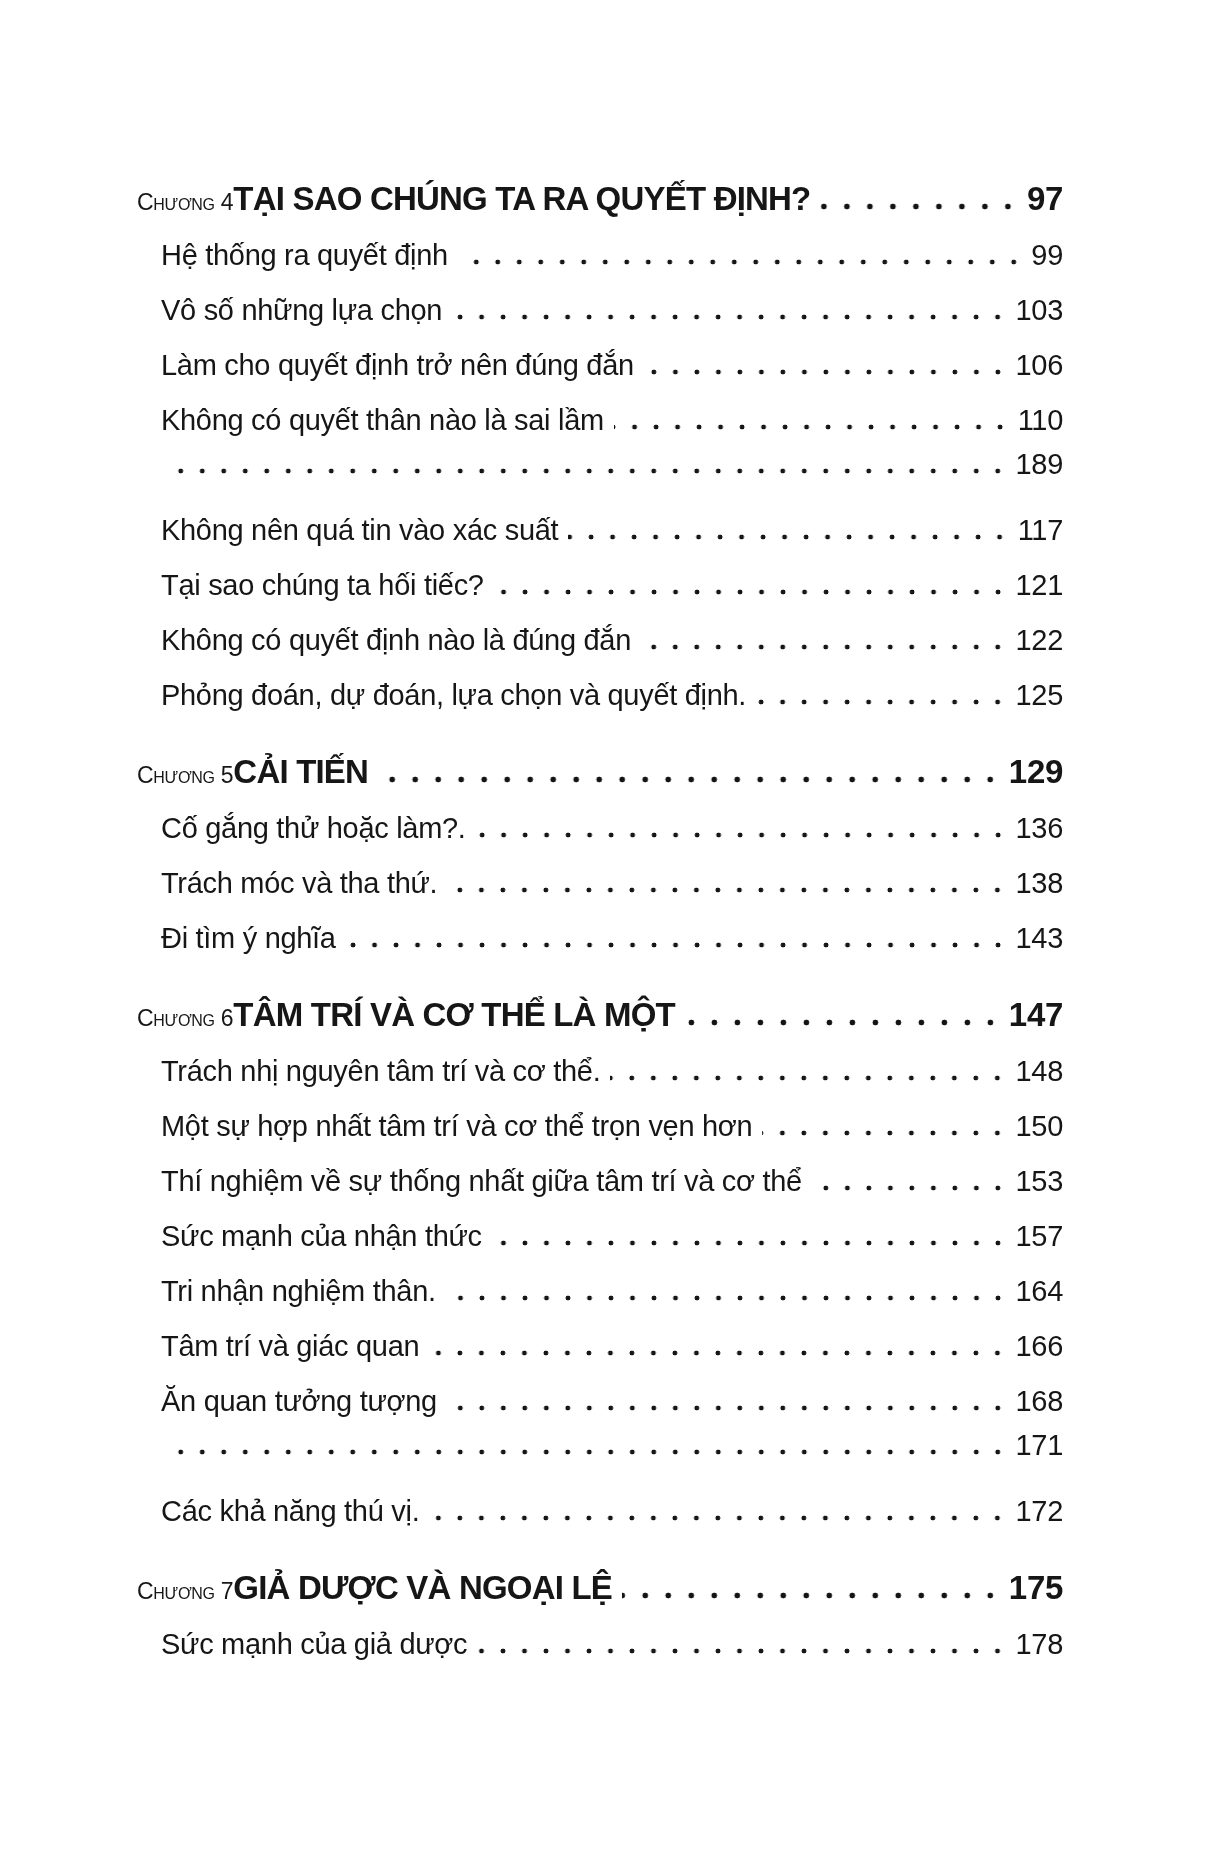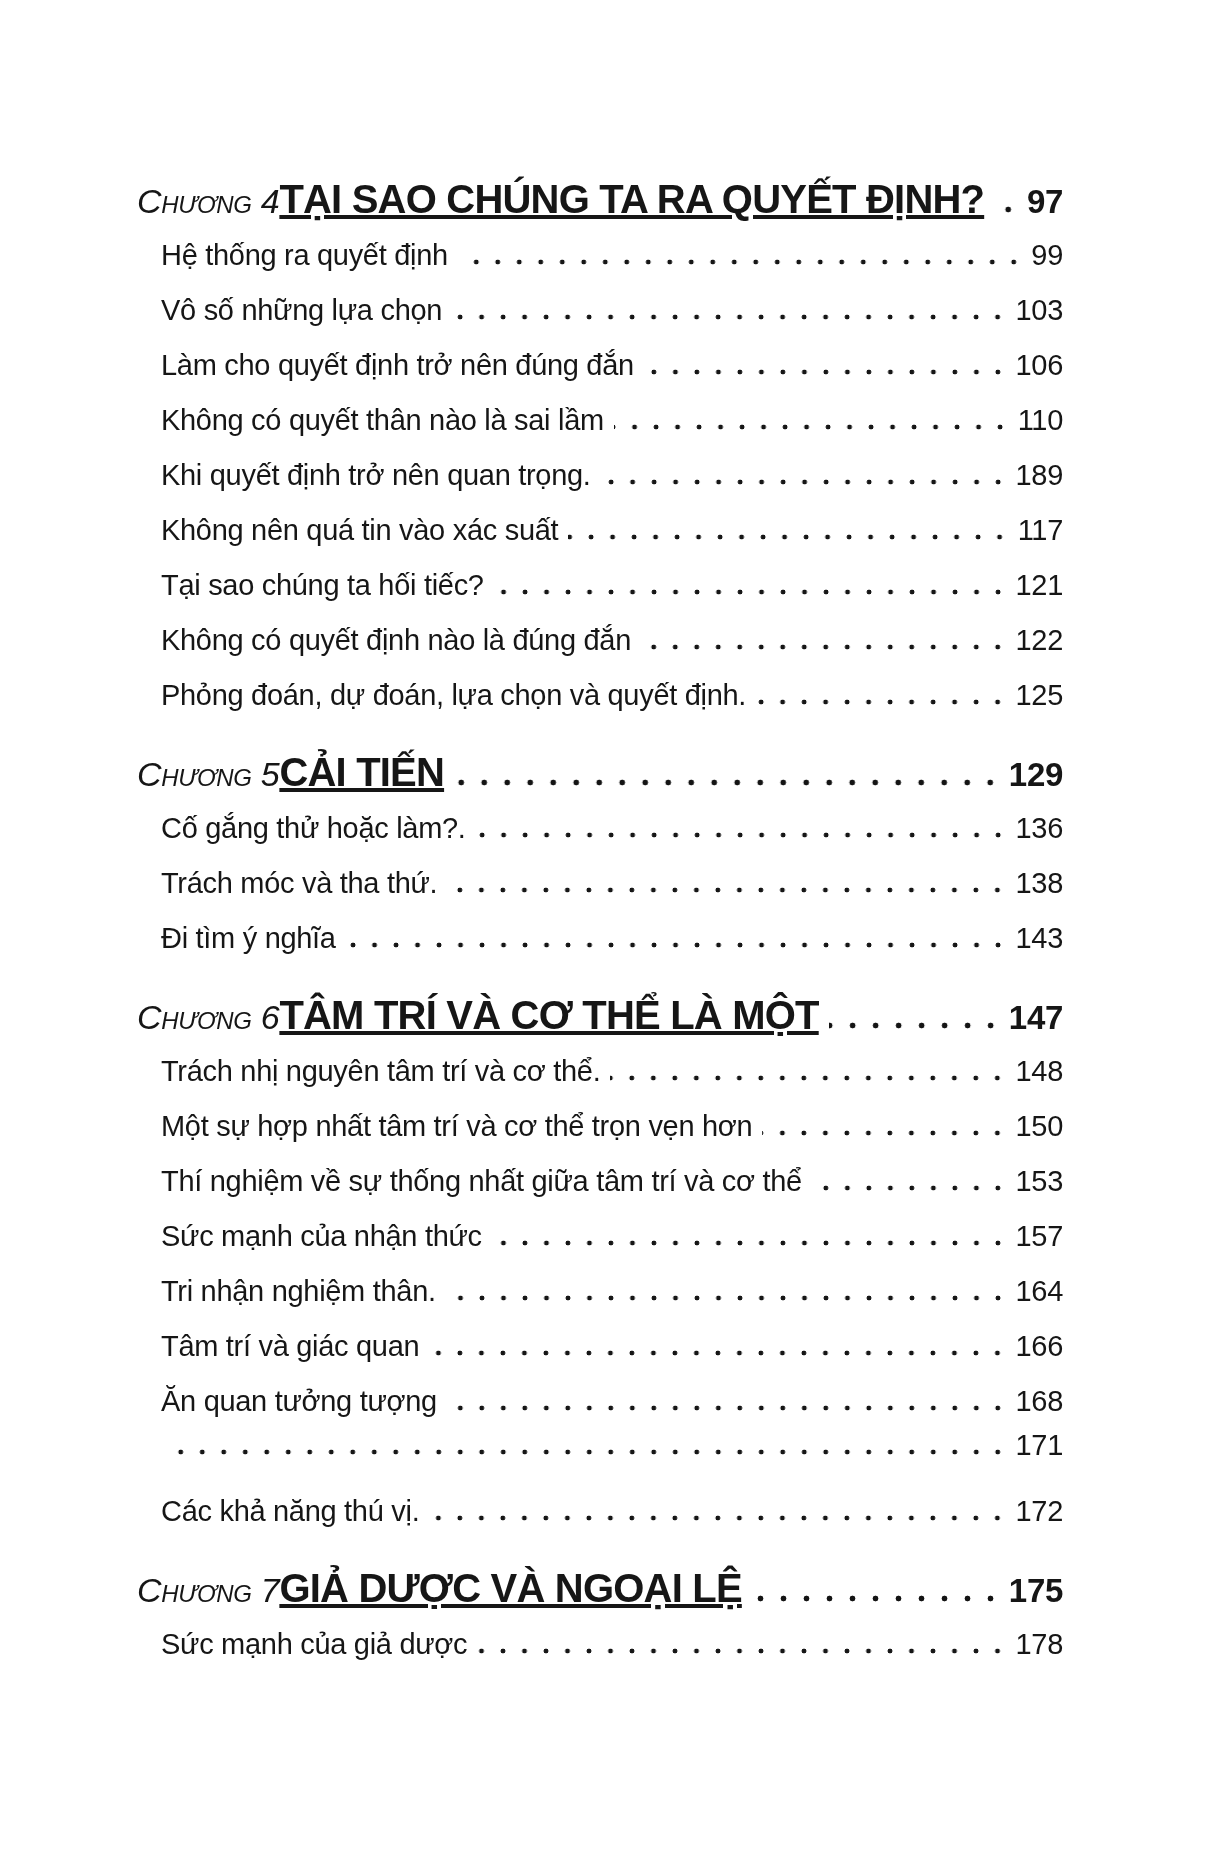--- a/index.html
+++ b/index.html
@@ -32,32 +32,30 @@
   }
   .row.chapter {
     height: 58px;
     margin-top: 20px;
   }
   .row.chapter:first-child {
     margin-top: 0;
   }
   .chapter-label {
     flex: 0 0 93px;
-    font-size: 34px;
-    font-style: italic;
+    font-size: 23px;
     font-variant-caps: small-caps;
     letter-spacing: -0.3px;
     line-height: 58px;
   }
   .chapter-title {
-    font-size: 40px;
+    font-size: 33px;
     font-weight: 700;
     letter-spacing: -0.8px;
     line-height: 58px;
-    text-decoration: underline;
   }
   .section-title {
     font-size: 29px;
     letter-spacing: -0.3px;
     line-height: 55px;
   }
   .leader {
     flex: 1 1 auto;
     height: 6px;
     margin: 0 7px 0 10px;
@@ -104,21 +102,20 @@
     <span class="section-title">Làm cho quyết định trở nên đúng đắn</span>
     <span class="leader"></span>
     <span class="pagenum">106</span>
   </div>
     <div class="row section">
     <span class="section-title">Không có quyết thân nào là sai lầm</span>
     <span class="leader"></span>
     <span class="pagenum">110</span>
   </div>
     <div class="row section">
-    <span class="section-title">Khi quyết định trở nên quan trọng.</span>
     <span class="leader"></span>
     <span class="pagenum">189</span>
   </div>
     <div class="row section">
     <span class="section-title">Không nên quá tin vào xác suất</span>
     <span class="leader"></span>
     <span class="pagenum">117</span>
   </div>
     <div class="row section">
     <span class="section-title">Tại sao chúng ta hối tiếc?</span>

